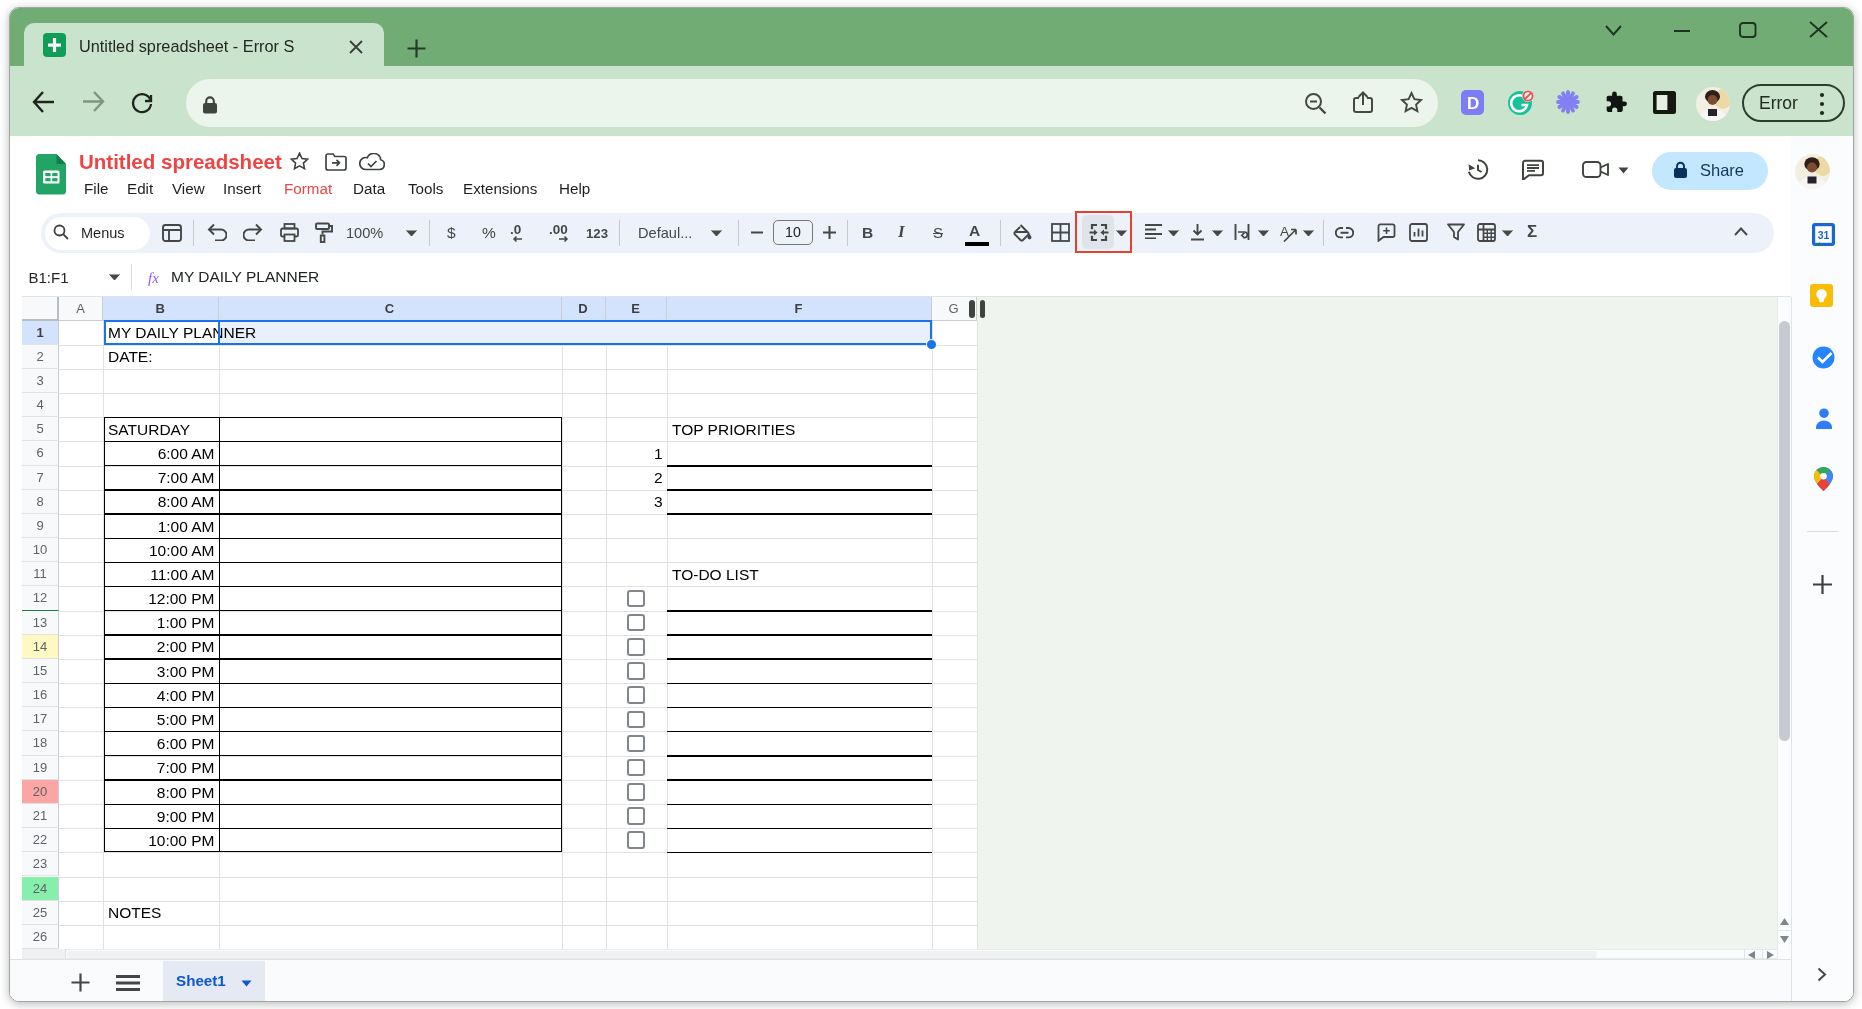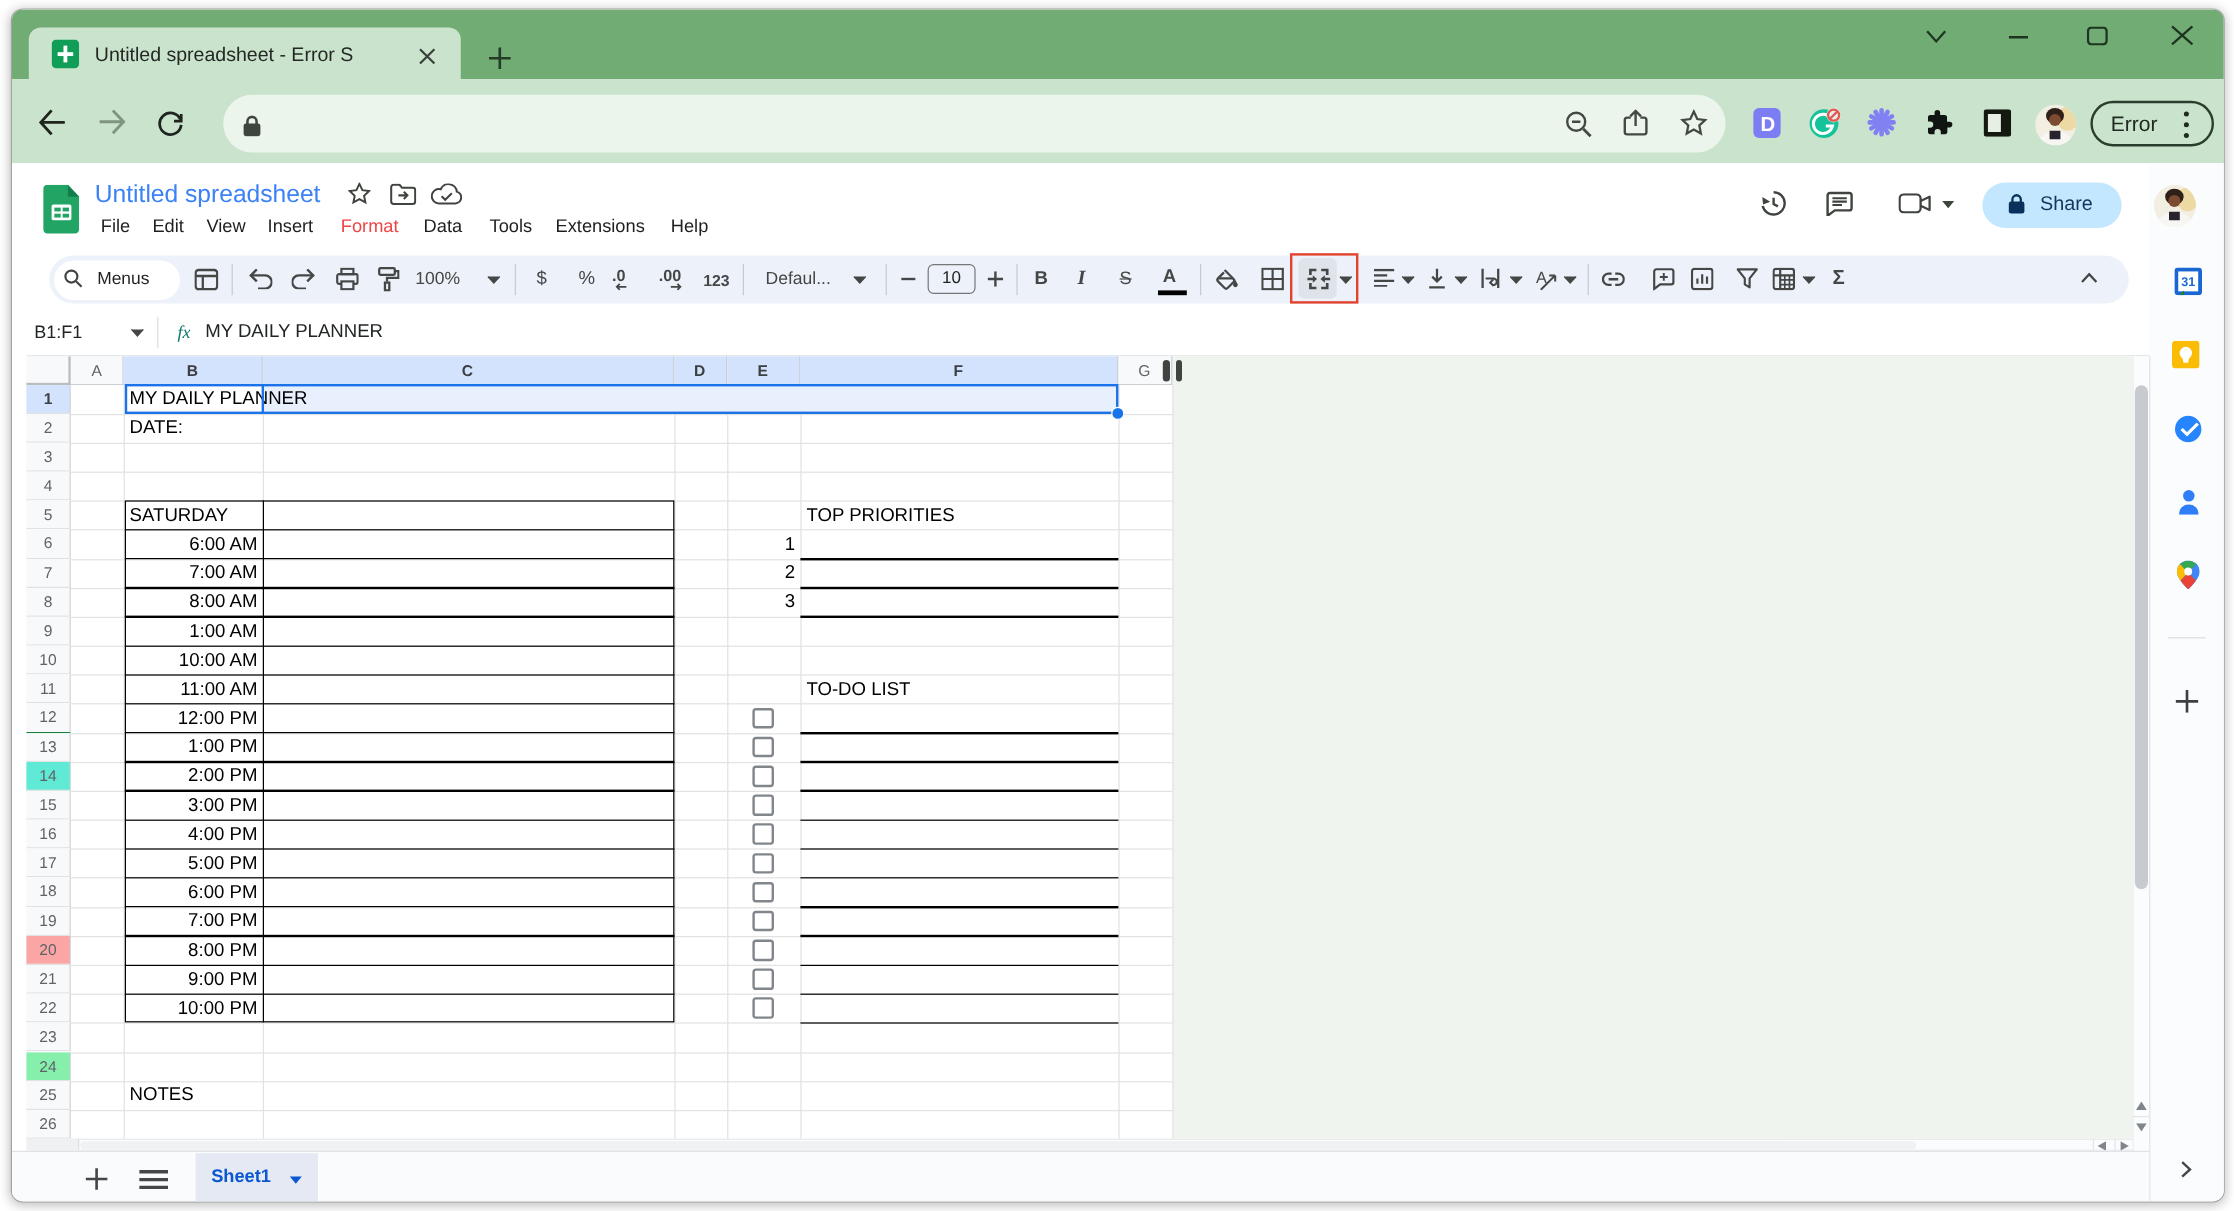--- a/index.html
+++ b/index.html
@@ -117,21 +117,21 @@
 <div class="ab" style="left:0.0px;top:128.0px;width:1845.0px;height:867.0px;background:#fff"></div>
 <svg class="svg" style="left:26.0px;top:145.5px;" width="30" height="41" viewBox="0 0 30 41">
       <path d="M3.5 0 h17 l9.5 10 v27 a3.5 3.5 0 0 1 -3.5 3.5 h-23 a3.5 3.5 0 0 1 -3.5 -3.5 v-33.5 a3.5 3.5 0 0 1 3.5-3.5 z" fill="#21a464"></path>
       <path d="M20.5 0 l9.5 10 h-9.5 z" fill="#127e4b"></path>
       <rect x="7" y="16.5" width="16.5" height="13" rx="1.5" fill="#fff"></rect>
       <rect x="9.3" y="19" width="5.3" height="3.2" fill="#21a464"></rect>
       <rect x="16.2" y="19" width="5.3" height="3.2" fill="#21a464"></rect>
       <rect x="9.3" y="24.1" width="5.3" height="3.2" fill="#21a464"></rect>
       <rect x="16.2" y="24.1" width="5.3" height="3.2" fill="#21a464"></rect>
     </svg>
-<div class="ab" style="left:69.0px;top:143.0px;font-size:20.5px;line-height:22.5px;color:#3b82f6;font-weight:400;white-space:nowrap;">Untitled spreadsheet</div>
+<div class="ab" style="left:69.0px;top:143.0px;font-size:20.5px;line-height:22.5px;color:#ef4444;font-weight:700;white-space:nowrap;">Untitled spreadsheet</div>
 <svg class="svg" style="left:280.0px;top:144.0px;" width="19" height="19" viewBox="0 0 19 19">
       <path d="M9.5 1.2 l2.5 5.3 5.6 .7 -4.2 3.9 1.1 5.6 -5-2.8 -5 2.8 1.1-5.6 -4.2-3.9 5.6-.7 z" stroke="#3f443f" stroke-width="1.6" fill="none"></path>
     </svg>
 <svg class="svg" style="left:315.0px;top:145.0px;" width="22" height="18" viewBox="0 0 22 18">
       <path d="M1 3 a2 2 0 0 1 2-2 h5 l2 2.5 h9 a2 2 0 0 1 2 2 V15 a2 2 0 0 1 -2 2 H3 a2 2 0 0 1 -2-2 z" stroke="#3f443f" stroke-width="1.7" fill="none"></path>
       <path d="M7 9.8 h7 M11.5 6.8 l3 3 -3 3" stroke="#3f443f" stroke-width="1.7" fill="none"></path>
     </svg>
 <svg class="svg" style="left:349.0px;top:145.0px;" width="26" height="18" viewBox="0 0 26 18">
       <path d="M7 16.5 a6 6 0 1 1 1.3-11.8 a7 7 0 0 1 13.4 2 a5 5 0 0 1 -1.2 9.8 z" stroke="#3f443f" stroke-width="1.7" fill="none"></path>
       <path d="M9 10.5 l3 3 5.5-5.5" stroke="#3f443f" stroke-width="1.7" fill="none"></path>
@@ -319,21 +319,21 @@
     </svg>
 <div class="ab" style="left:1517.0px;top:214.0px;font-size:17px;line-height:19px;color:#444746;font-weight:600;white-space:nowrap;">Σ</div>
 <svg class="svg" style="left:1724.0px;top:219.0px;" width="14" height="9" viewBox="0 0 14 9">
       <path d="M1 8 L7 1.5 L13 8" stroke="#444746" stroke-width="1.9" fill="none"></path>
     </svg>
 <div class="ab" style="left:18.5px;top:261.0px;font-size:15px;line-height:17px;color:#202424;font-weight:400;white-space:nowrap;">B1:F1</div>
 <svg class="svg" style="left:99.0px;top:266.0px;" width="11" height="7" viewBox="0 0 11 7">
       <path d="M0.5 0.5 L5.5 6 L10.5 0.5" fill="#444746" stroke="#444746" stroke-width="1"></path>
     </svg>
 <div class="ab" style="left:121.0px;top:256.0px;width:1.0px;height:26.0px;background:#dadce0"></div>
-<div class="ab" style="left:138.0px;top:261.0px;font-size:15px;line-height:17px;color:#0f766e;font-weight:400;white-space:nowrap;"><i style="font-family:'Liberation Serif',serif">fx</i></div>
+<div class="ab" style="left:138.0px;top:261.0px;font-size:15px;line-height:17px;color:#8b5cf6;font-weight:400;white-space:nowrap;"><i style="font-family:'Liberation Serif',serif">fx</i></div>
 <div class="ab" style="left:161.0px;top:260.0px;font-size:15.5px;line-height:17.5px;color:#202424;font-weight:400;white-space:nowrap;">MY DAILY PLANNER</div>
 <div class="ab" style="left:12.0px;top:287.5px;width:1769.0px;height:1.0px;background:#e0e3e7"></div>
 <div class="ab" style="left:966.5px;top:288.5px;width:800.5px;height:652.5px;background:#f0f4ef"></div>
 <div class="ab" style="left:12.0px;top:288.5px;width:37.0px;height:24.0px;background:#f8f9fa;border-right:2.5px solid #b9bdc1;border-bottom:2.5px solid #b9bdc1"></div>
 <div class="ab" style="left:49.0px;top:288.5px;width:44.0px;height:24.0px;background:#f8f9fa;border-right:1px solid #cacdd1;border-bottom:1px solid #cacdd1;display:flex;align-items:center;justify-content:center;font-size:13px;color:#5f6368;font-weight:400">A</div>
 <div class="ab" style="left:93.0px;top:288.5px;width:115.5px;height:24.0px;background:#d3e3fd;border-right:1px solid #cacdd1;border-bottom:1px solid #cacdd1;display:flex;align-items:center;justify-content:center;font-size:13px;color:#3c4043;font-weight:700">B</div>
 <div class="ab" style="left:208.5px;top:288.5px;width:343.0px;height:24.0px;background:#d3e3fd;border-right:1px solid #cacdd1;border-bottom:1px solid #cacdd1;display:flex;align-items:center;justify-content:center;font-size:13px;color:#3c4043;font-weight:700">C</div>
 <div class="ab" style="left:551.5px;top:288.5px;width:44.0px;height:24.0px;background:#d3e3fd;border-right:1px solid #cacdd1;border-bottom:1px solid #cacdd1;display:flex;align-items:center;justify-content:center;font-size:13px;color:#3c4043;font-weight:700">D</div>
 <div class="ab" style="left:595.5px;top:288.5px;width:61.0px;height:24.0px;background:#d3e3fd;border-right:1px solid #cacdd1;border-bottom:1px solid #cacdd1;display:flex;align-items:center;justify-content:center;font-size:13px;color:#3c4043;font-weight:700">E</div>
 <div class="ab" style="left:656.5px;top:288.5px;width:265.0px;height:24.0px;background:#d3e3fd;border-right:1px solid #cacdd1;border-bottom:1px solid #cacdd1;display:flex;align-items:center;justify-content:center;font-size:13px;color:#3c4043;font-weight:700">F</div>
@@ -346,21 +346,21 @@
 <div class="ab" style="left:12.0px;top:385.0px;width:37.0px;height:24.2px;background:#f8f9fa;border-right:1px solid #cacdd1;border-bottom:1px solid #e2e2e2;display:flex;align-items:center;justify-content:center;font-size:13px;color:#5f6368;font-weight:400">4</div>
 <div class="ab" style="left:12.0px;top:409.2px;width:37.0px;height:24.2px;background:#f8f9fa;border-right:1px solid #cacdd1;border-bottom:1px solid #e2e2e2;display:flex;align-items:center;justify-content:center;font-size:13px;color:#5f6368;font-weight:400">5</div>
 <div class="ab" style="left:12.0px;top:433.4px;width:37.0px;height:24.2px;background:#f8f9fa;border-right:1px solid #cacdd1;border-bottom:1px solid #e2e2e2;display:flex;align-items:center;justify-content:center;font-size:13px;color:#5f6368;font-weight:400">6</div>
 <div class="ab" style="left:12.0px;top:457.5px;width:37.0px;height:24.2px;background:#f8f9fa;border-right:1px solid #cacdd1;border-bottom:1px solid #e2e2e2;display:flex;align-items:center;justify-content:center;font-size:13px;color:#5f6368;font-weight:400">7</div>
 <div class="ab" style="left:12.0px;top:481.7px;width:37.0px;height:24.2px;background:#f8f9fa;border-right:1px solid #cacdd1;border-bottom:1px solid #e2e2e2;display:flex;align-items:center;justify-content:center;font-size:13px;color:#5f6368;font-weight:400">8</div>
 <div class="ab" style="left:12.0px;top:505.9px;width:37.0px;height:24.2px;background:#f8f9fa;border-right:1px solid #cacdd1;border-bottom:1px solid #e2e2e2;display:flex;align-items:center;justify-content:center;font-size:13px;color:#5f6368;font-weight:400">9</div>
 <div class="ab" style="left:12.0px;top:530.1px;width:37.0px;height:24.2px;background:#f8f9fa;border-right:1px solid #cacdd1;border-bottom:1px solid #e2e2e2;display:flex;align-items:center;justify-content:center;font-size:13px;color:#5f6368;font-weight:400">10</div>
 <div class="ab" style="left:12.0px;top:554.2px;width:37.0px;height:24.2px;background:#f8f9fa;border-right:1px solid #cacdd1;border-bottom:1px solid #e2e2e2;display:flex;align-items:center;justify-content:center;font-size:13px;color:#5f6368;font-weight:400">11</div>
 <div class="ab" style="left:12.0px;top:578.4px;width:37.0px;height:24.2px;background:#f8f9fa;border-right:1px solid #cacdd1;border-bottom:1px solid #15803d;display:flex;align-items:center;justify-content:center;font-size:13px;color:#5f6368;font-weight:400">12</div>
 <div class="ab" style="left:12.0px;top:602.6px;width:37.0px;height:24.2px;background:#f8f9fa;border-right:1px solid #cacdd1;border-bottom:1px solid #e2e2e2;display:flex;align-items:center;justify-content:center;font-size:13px;color:#5f6368;font-weight:400">13</div>
-<div class="ab" style="left:12.0px;top:626.7px;width:37.0px;height:24.2px;background:#5eead4;border-right:1px solid #cacdd1;border-bottom:1px solid #e2e2e2;display:flex;align-items:center;justify-content:center;font-size:13px;color:#5f6368;font-weight:400">14</div>
+<div class="ab" style="left:12.0px;top:626.7px;width:37.0px;height:24.2px;background:#fef9c3;border-right:1px solid #cacdd1;border-bottom:1px solid #e2e2e2;display:flex;align-items:center;justify-content:center;font-size:13px;color:#5f6368;font-weight:400">14</div>
 <div class="ab" style="left:12.0px;top:650.9px;width:37.0px;height:24.2px;background:#f8f9fa;border-right:1px solid #cacdd1;border-bottom:1px solid #e2e2e2;display:flex;align-items:center;justify-content:center;font-size:13px;color:#5f6368;font-weight:400">15</div>
 <div class="ab" style="left:12.0px;top:675.1px;width:37.0px;height:24.2px;background:#f8f9fa;border-right:1px solid #cacdd1;border-bottom:1px solid #e2e2e2;display:flex;align-items:center;justify-content:center;font-size:13px;color:#5f6368;font-weight:400">16</div>
 <div class="ab" style="left:12.0px;top:699.3px;width:37.0px;height:24.2px;background:#f8f9fa;border-right:1px solid #cacdd1;border-bottom:1px solid #e2e2e2;display:flex;align-items:center;justify-content:center;font-size:13px;color:#5f6368;font-weight:400">17</div>
 <div class="ab" style="left:12.0px;top:723.4px;width:37.0px;height:24.2px;background:#f8f9fa;border-right:1px solid #cacdd1;border-bottom:1px solid #e2e2e2;display:flex;align-items:center;justify-content:center;font-size:13px;color:#5f6368;font-weight:400">18</div>
 <div class="ab" style="left:12.0px;top:747.6px;width:37.0px;height:24.2px;background:#f8f9fa;border-right:1px solid #cacdd1;border-bottom:1px solid #e2e2e2;display:flex;align-items:center;justify-content:center;font-size:13px;color:#5f6368;font-weight:400">19</div>
 <div class="ab" style="left:12.0px;top:771.8px;width:37.0px;height:24.2px;background:#fca5a5;border-right:1px solid #cacdd1;border-bottom:1px solid #e2e2e2;display:flex;align-items:center;justify-content:center;font-size:13px;color:#5f6368;font-weight:400">20</div>
 <div class="ab" style="left:12.0px;top:796.0px;width:37.0px;height:24.2px;background:#f8f9fa;border-right:1px solid #cacdd1;border-bottom:1px solid #e2e2e2;display:flex;align-items:center;justify-content:center;font-size:13px;color:#5f6368;font-weight:400">21</div>
 <div class="ab" style="left:12.0px;top:820.1px;width:37.0px;height:24.2px;background:#f8f9fa;border-right:1px solid #cacdd1;border-bottom:1px solid #e2e2e2;display:flex;align-items:center;justify-content:center;font-size:13px;color:#5f6368;font-weight:400">22</div>
 <div class="ab" style="left:12.0px;top:844.3px;width:37.0px;height:24.2px;background:#f8f9fa;border-right:1px solid #cacdd1;border-bottom:1px solid #e2e2e2;display:flex;align-items:center;justify-content:center;font-size:13px;color:#5f6368;font-weight:400">23</div>
 <div class="ab" style="left:12.0px;top:868.5px;width:37.0px;height:24.2px;background:#86efac;border-right:1px solid #cacdd1;border-bottom:1px solid #e2e2e2;display:flex;align-items:center;justify-content:center;font-size:13px;color:#5f6368;font-weight:400">24</div>

